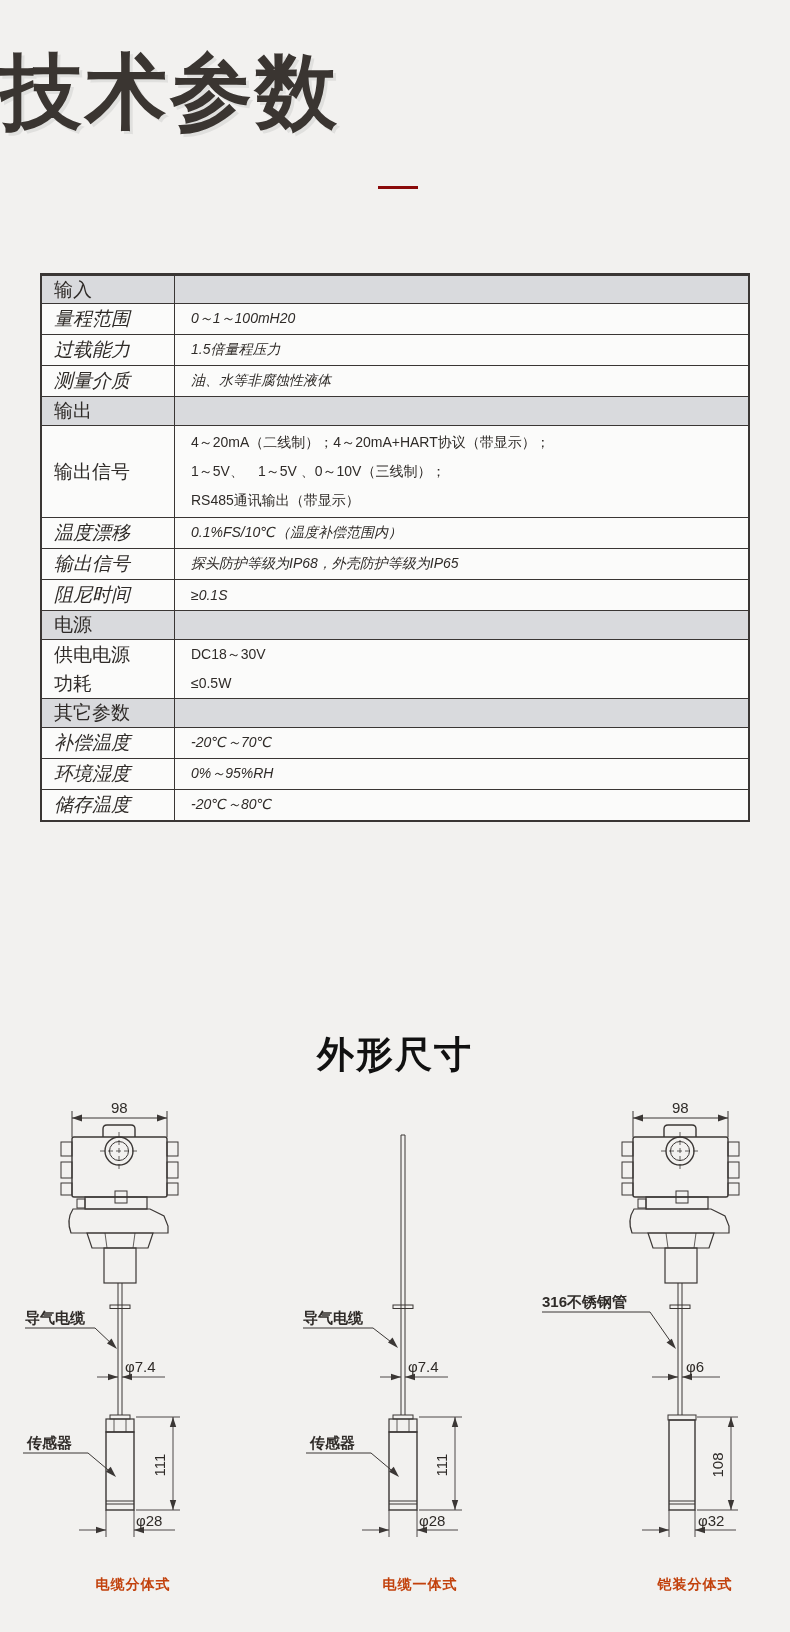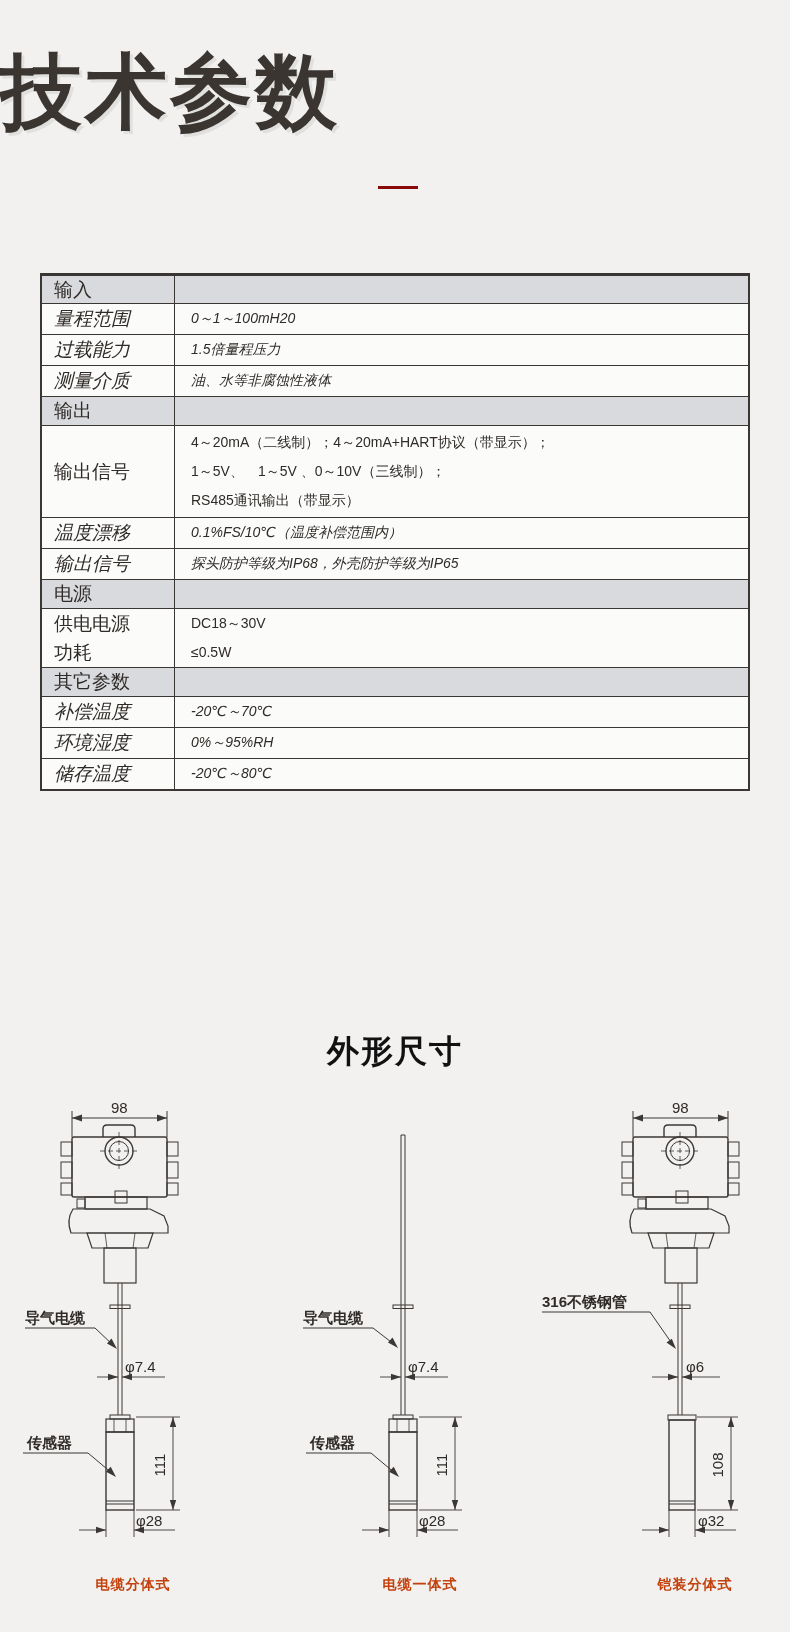--- a/index.html
+++ b/index.html
@@ -39,21 +39,21 @@
   tr.h-sec td{background:#d9dadd;}
   tr.h-norm{height:31px;font-style:italic;}
   tr.h-sig{height:92px;}
   tr.h-sig .c2 div{line-height:29px;}
   tr.h-pow{height:52px;margin-top:39px;}
   tr.h-pow td div{line-height:29px;}
 
   
   .dim-title{
     top:1030px;left:0;width:790px;text-align:center;
-    font-size:32px;font-weight:700;color:#111;letter-spacing:2px;
+    font-size:37px;font-weight:700;color:#111;letter-spacing:2px;
   }
   .drawing{overflow:visible;}
   .caption{
     top:1576px;width:200px;text-align:center;
     font-size:14px;font-weight:700;color:#c2410c;letter-spacing:1px;
   }
   .cap-left{left:33px;}
   .cap-mid{left:320px;}
   .cap-right{left:595px;}
 
@@ -97,20 +97,24 @@
       <div>RS485通讯输出（带显示）</div>
     </td>
   </tr>
   <tr class="h-norm">
     <td class="c1">温度漂移</td>
     <td class="c2">0.1%FS/10℃（温度补偿范围内）</td>
   </tr>
   <tr class="h-norm">
     <td class="c1">输出信号</td>
     <td class="c2">探头防护等级为IP68，外壳防护等级为IP65</td>
+  </tr>
+  <tr class="h-norm">
+    <td class="c1">阻尼时间</td>
+    <td class="c2">≥0.1S</td>
   </tr>
   <tr class="h-sec">
     <td class="c1">电源</td>
     <td class="c2"></td>
   </tr>
   <tr class="h-pow">
     <td class="c1">
       <div>供电电源</div>
       <div>功耗</div>
     </td>

